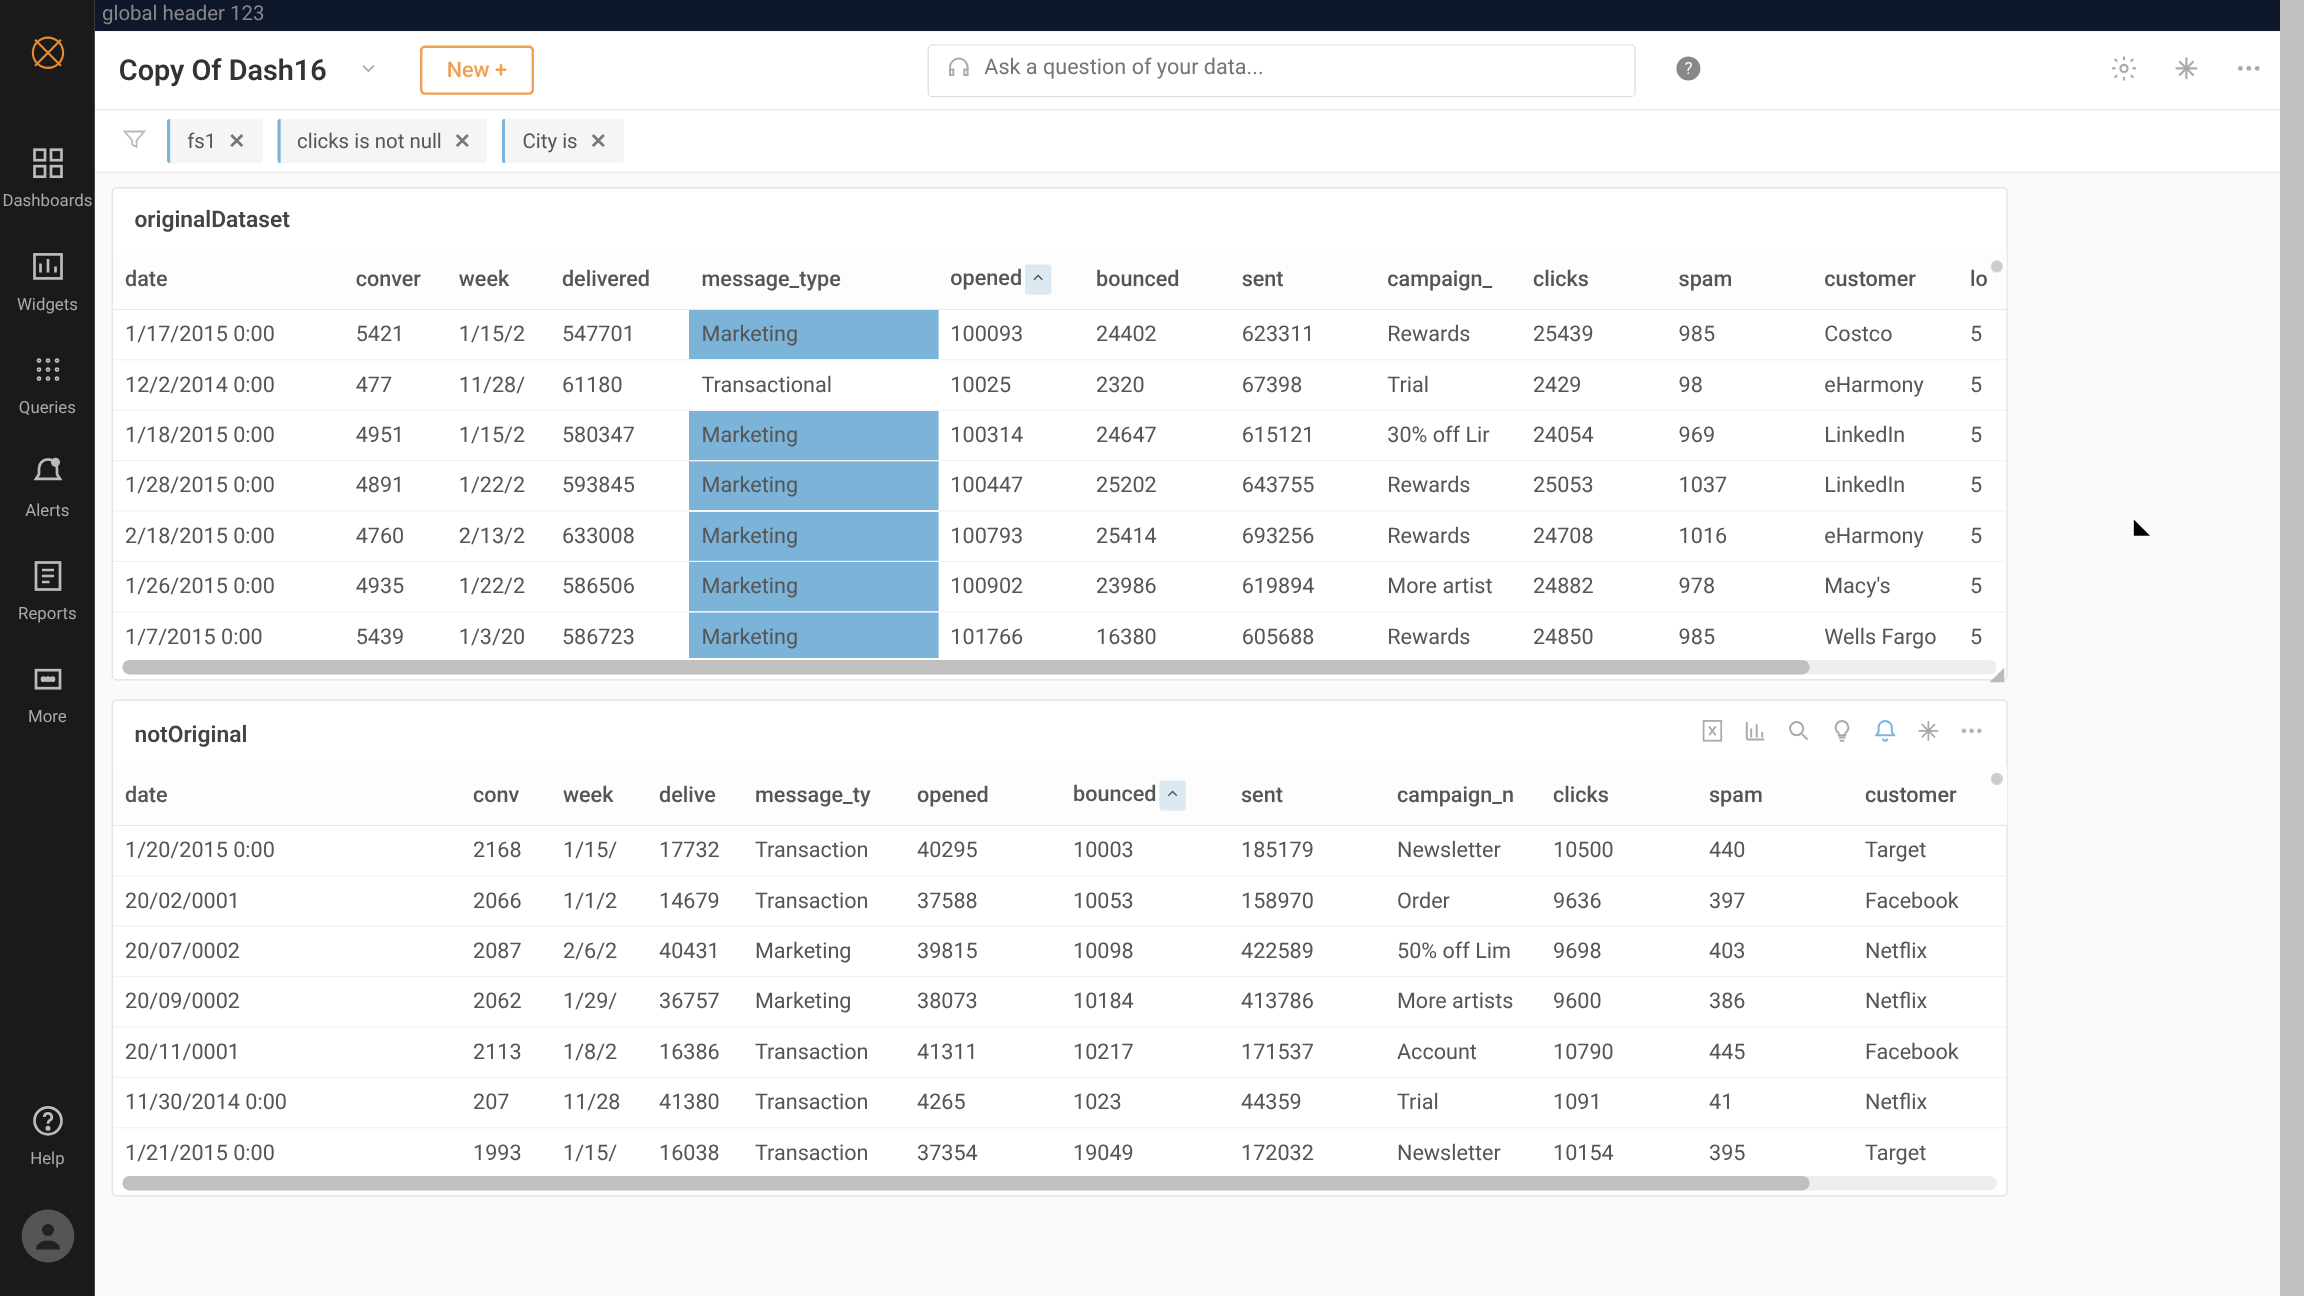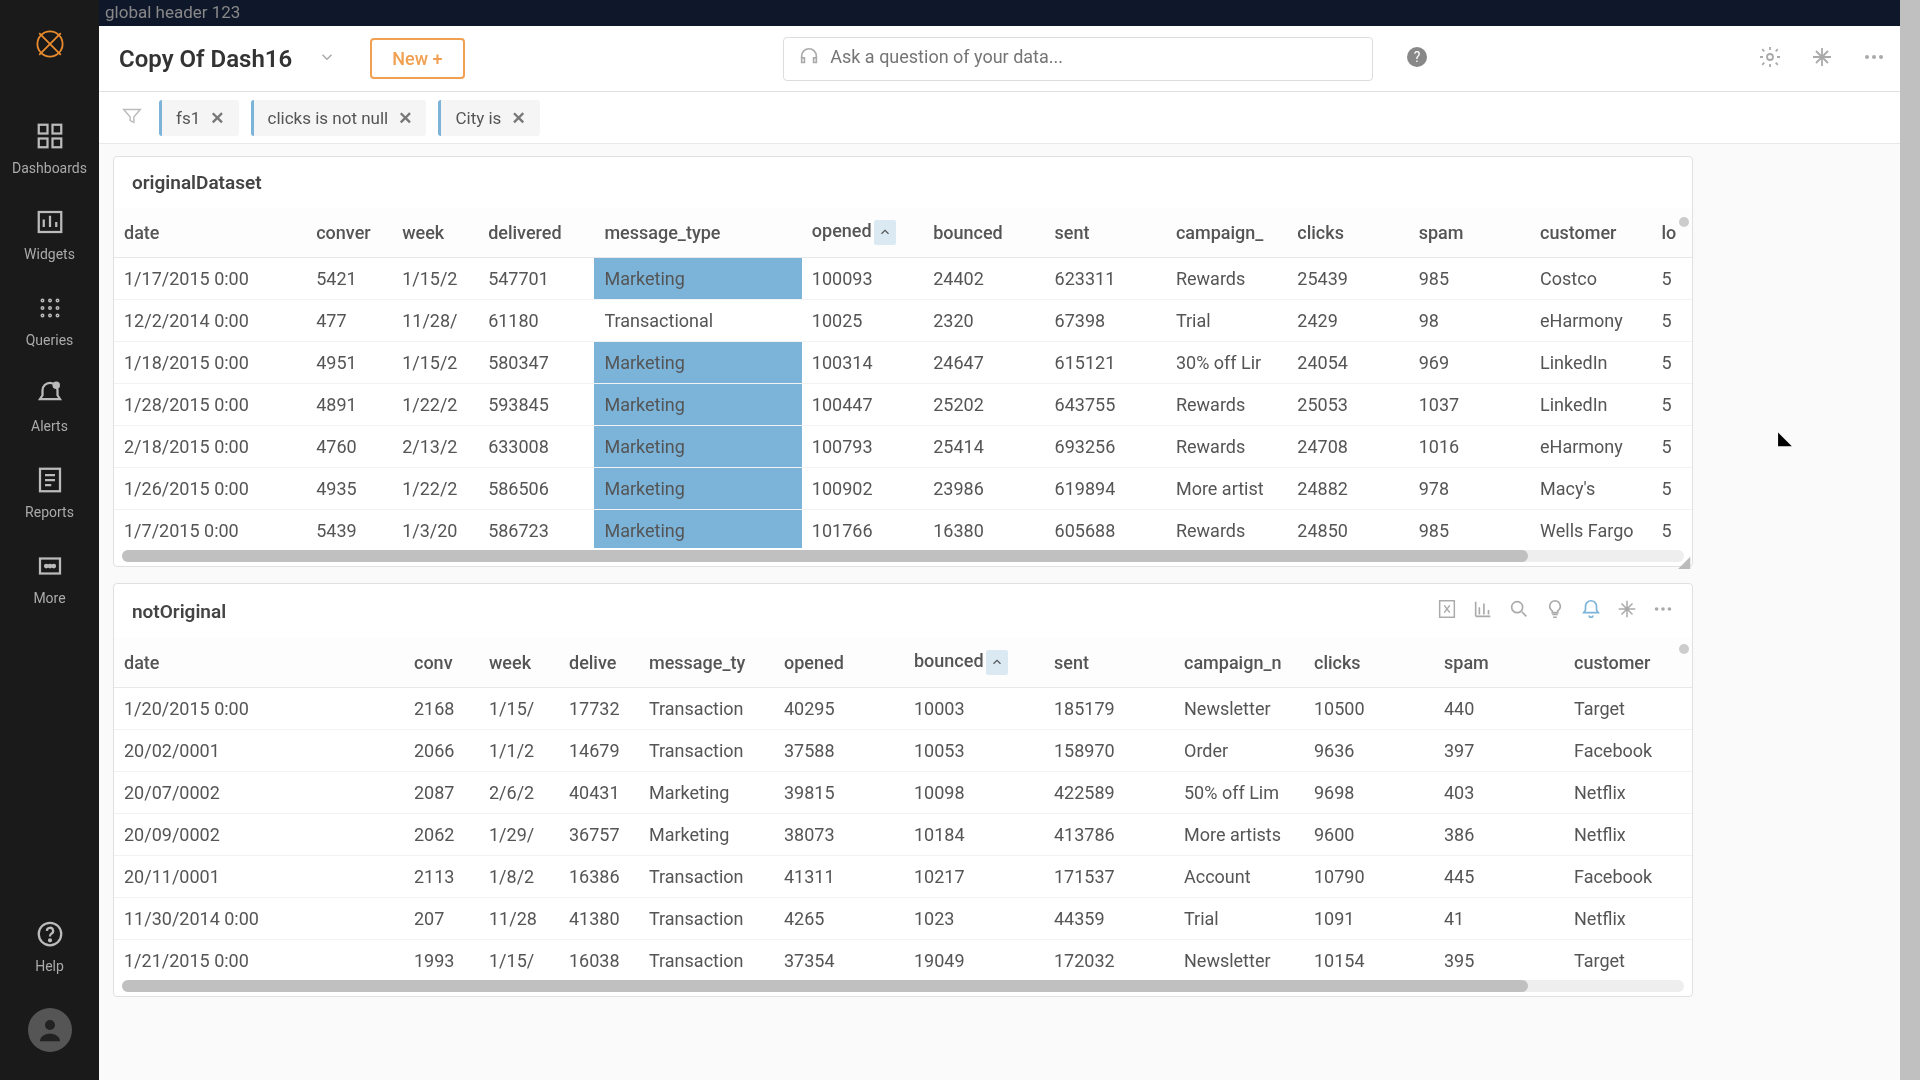--- a/index.html
+++ b/index.html
@@ -1,17 +1,17 @@
 <!DOCTYPE html>
 <html><head>
 <meta charset="utf-8">
 <style>
 * { margin: 0; padding: 0; box-sizing: border-box; font-family: -apple-system, BlinkMacSystemFont, "Segoe UI", Roboto, sans-serif; }
 body { width: 1920px; height: 1080px; background: #f0f0f0; overflow: hidden; display: flex; }
-.sidebar { width: 99px; background: #1a1a1a; display: flex; flex-direction: column; align-items: center; padding-top: 24px; position: relative; }
+.sidebar { width: 79px; background: #1a1a1a; display: flex; flex-direction: column; align-items: center; padding-top: 24px; position: relative; }
 .logo { width: 40px; height: 40px; margin-bottom: 40px; display:flex; align-items:center; justify-content:center; }
 .logo svg { width: 36px; height: 36px; }
 .nav-item { width: 91px; display: flex; flex-direction: column; align-items: center; padding: 14px 0; color: #999; cursor: pointer; font-size: 13px; }
 .nav-item .icon { width: 36px; height: 36px; margin-bottom: 6px; display:flex; align-items:center; justify-content:center; color:#bbb; }
 .nav-item .icon svg { width: 30px; height: 30px; }
 .nav-item-label { font-size: 14px; color: #aaa; }
 .sidebar-spacer { flex: 1; }
 .help-item { margin-bottom: 20px; }
 .user-avatar { width: 44px; height: 44px; border-radius: 50%; background: #555; margin-bottom: 28px; display:flex; align-items:center; justify-content:center; }
 .user-avatar svg { width: 30px; height: 30px; color:#222; }

